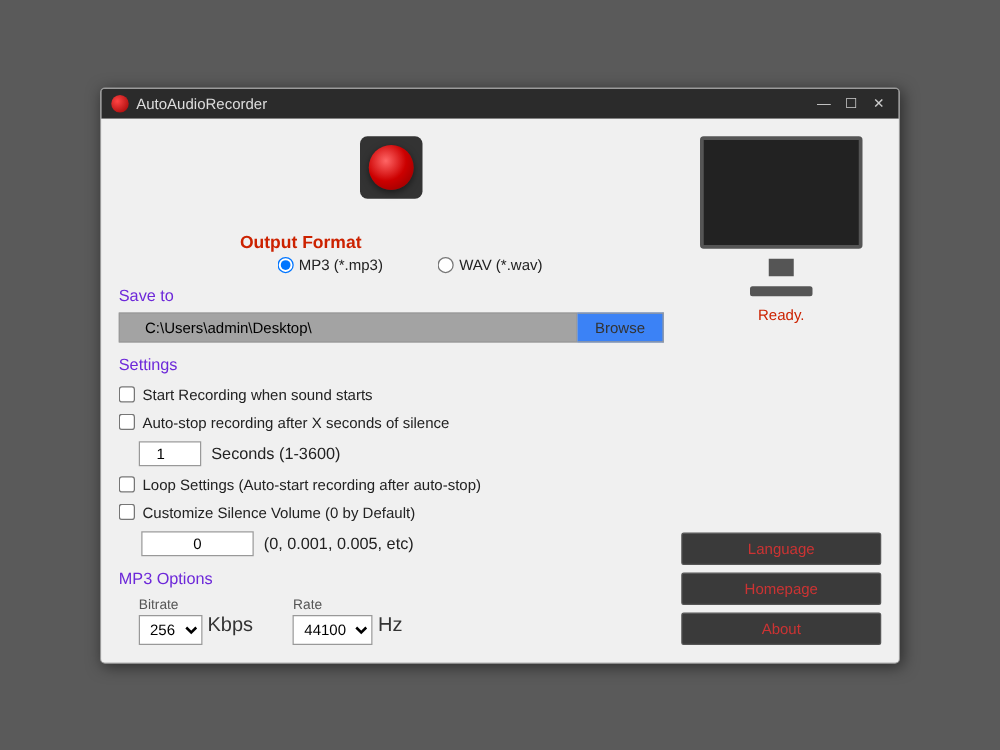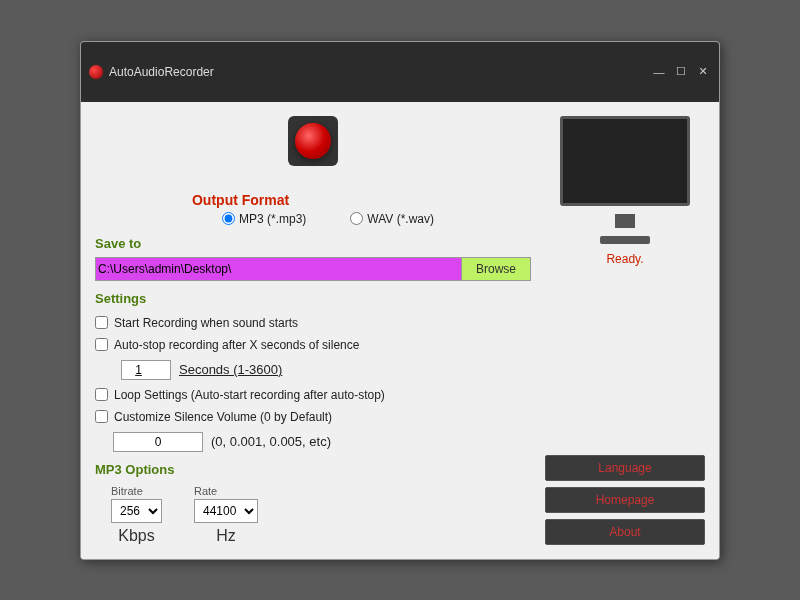--- a/index.html
+++ b/index.html
@@ -20,21 +20,21 @@
       border: 1px solid #999;
       border-radius: 4px;
       box-shadow: 2px 2px 12px rgba(0,0,0,0.5);
       overflow: hidden;
     }
     .title-bar {
       background: #2b2b2b;
       color: #fff;
       display: flex;
       align-items: center;
-      padding: 22px 8px;
+      padding: 4px 8px;
       gap: 6px;
       user-select: none;
     }
     .title-bar-icon {
       width: 14px;
       height: 14px;
       border-radius: 50%;
       background: radial-gradient(circle at 35% 35%, #ff4444, #990000);
       flex-shrink: 0;
     }
@@ -74,22 +74,22 @@
     }
     .right-panel {
       width: 160px;
       display: flex;
       flex-direction: column;
       align-items: center;
       gap: 8px;
     }
     
     .section-header {
-      color: #4d7c0f;
-      font-weight: bold;
+      color: #6d28d9;
+      font-weight: normal;
       font-size: 13px;
       margin-bottom: 2px;
     }
     .output-format-row {
       display: flex;
       align-items: center;
       gap: 26px;
       flex-direction: column;
     }
     .record-button-icon {
@@ -119,47 +119,46 @@
       font-weight: bold;
       font-size: 14px;
     }
     .radio-row {
       display: flex;
       align-items: center;
       gap: 14px;
     }
     .radio-label {
       display: flex;
-      align-items: center;
       gap: 4px;
       font-size: 12px;
       cursor: pointer;
       padding-left: 30px;
     }
     
     .save-to-section {
       display: flex;
       flex-direction: column;
       gap: 4px;
     }
     .save-to-row {
       display: flex;
       gap: 0;
     }
     .path-input {
       flex: 1;
-      padding: 4px 2px;
-      border: 1px solid #999;
-      background: #d946ef;
+      padding: 4px 20px;
+      border: 1px solid #999;
+      background: #a3a3a3;
       font-size: 12px;
       outline: none;
     }
     .browse-btn {
       padding: 4px 14px;
-      background: #bef264;
+      background: #3b82f6;
       border: 1px solid #999;
       border-left: none;
       cursor: pointer;
       font-size: 12px;
       color: #333;
     }
     
     .settings-section {
       display: flex;
       flex-direction: column;
@@ -173,22 +172,21 @@
     }
     .checkbox-row input[type="checkbox"] {
       width: 13px;
       height: 13px;
       cursor: pointer;
     }
     .seconds-row {
       display: flex;
       align-items: center;
       gap: 8px;
-      margin-left: 26px;
-      text-decoration: underline;
+      margin-left: 16px;
     }
     .number-input {
       width: 50px;
       padding: 2px 4px;
       border: 1px solid #999;
       background: #fff;
       font-size: 12px;
       text-align: center;
     }
     .silence-value-row {
@@ -221,23 +219,21 @@
       flex-direction: column;
       gap: 2px;
       margin-left: 16px;
     }
     .mp3-field label {
       font-size: 11px;
       color: #555;
     }
     .mp3-select-row {
       display: flex;
-      align-items: center;
       gap: 4px;
-      flex-direction: column;
     }
     .mp3-select {
       padding: 3px 4px;
       border: 1px solid #999;
       background: #fff;
       font-size: 12px;
       cursor: pointer;
     }
     .mp3-unit {
       font-size: 16px;

